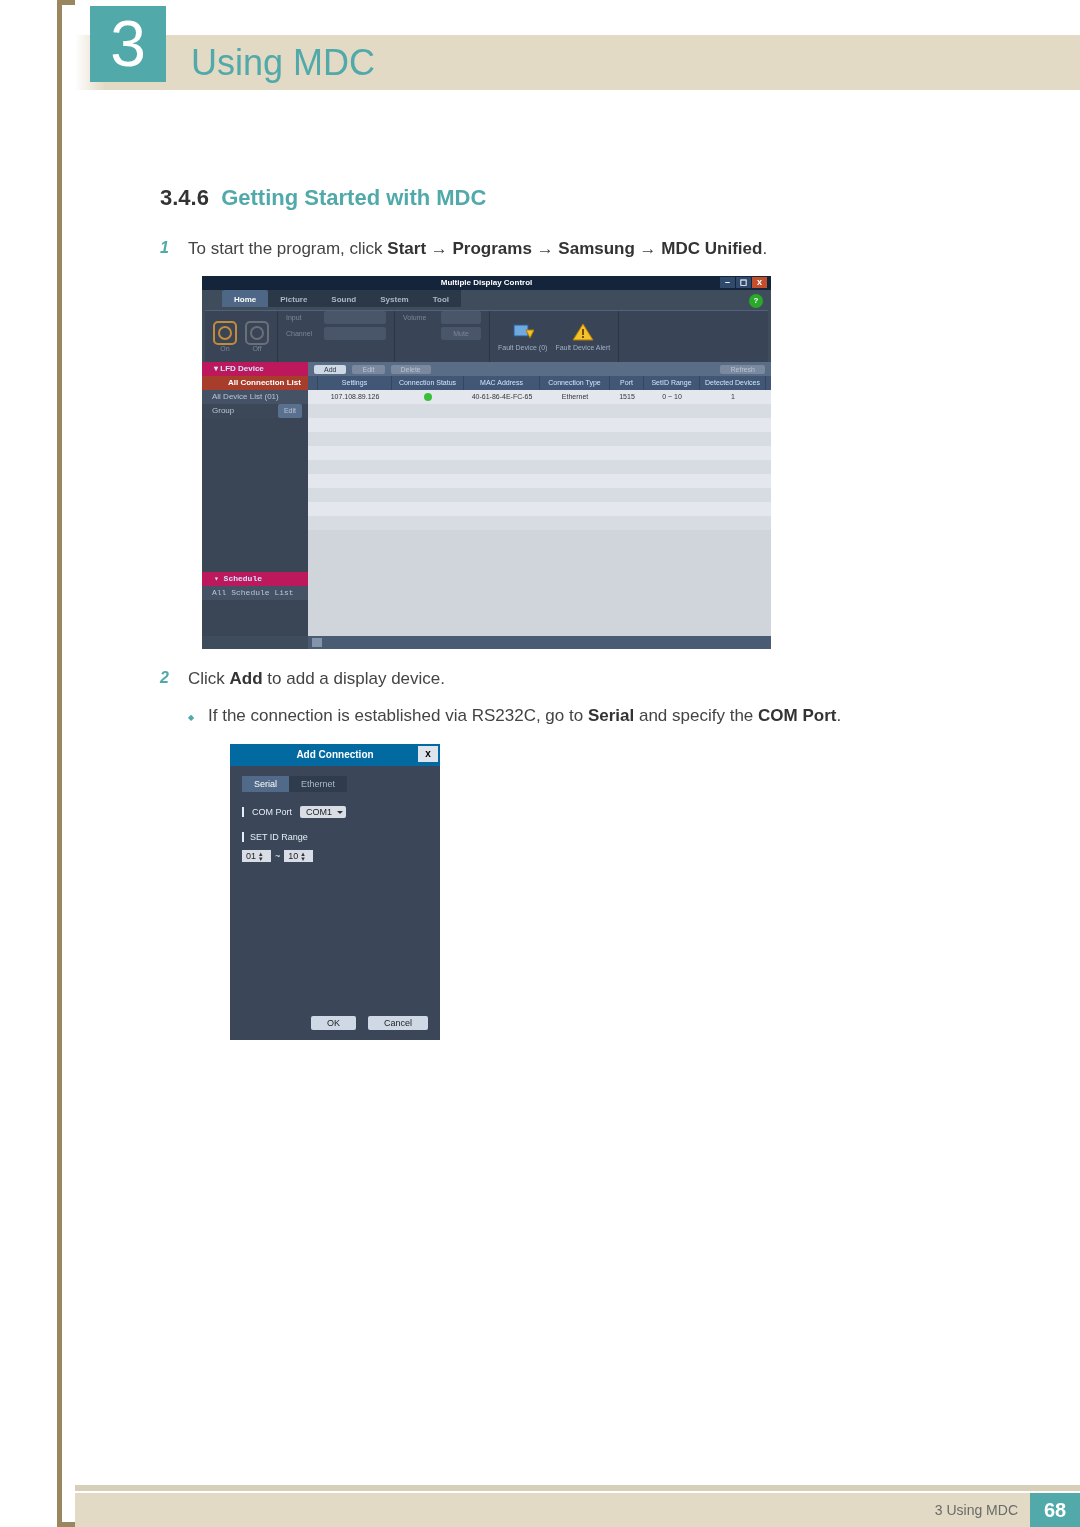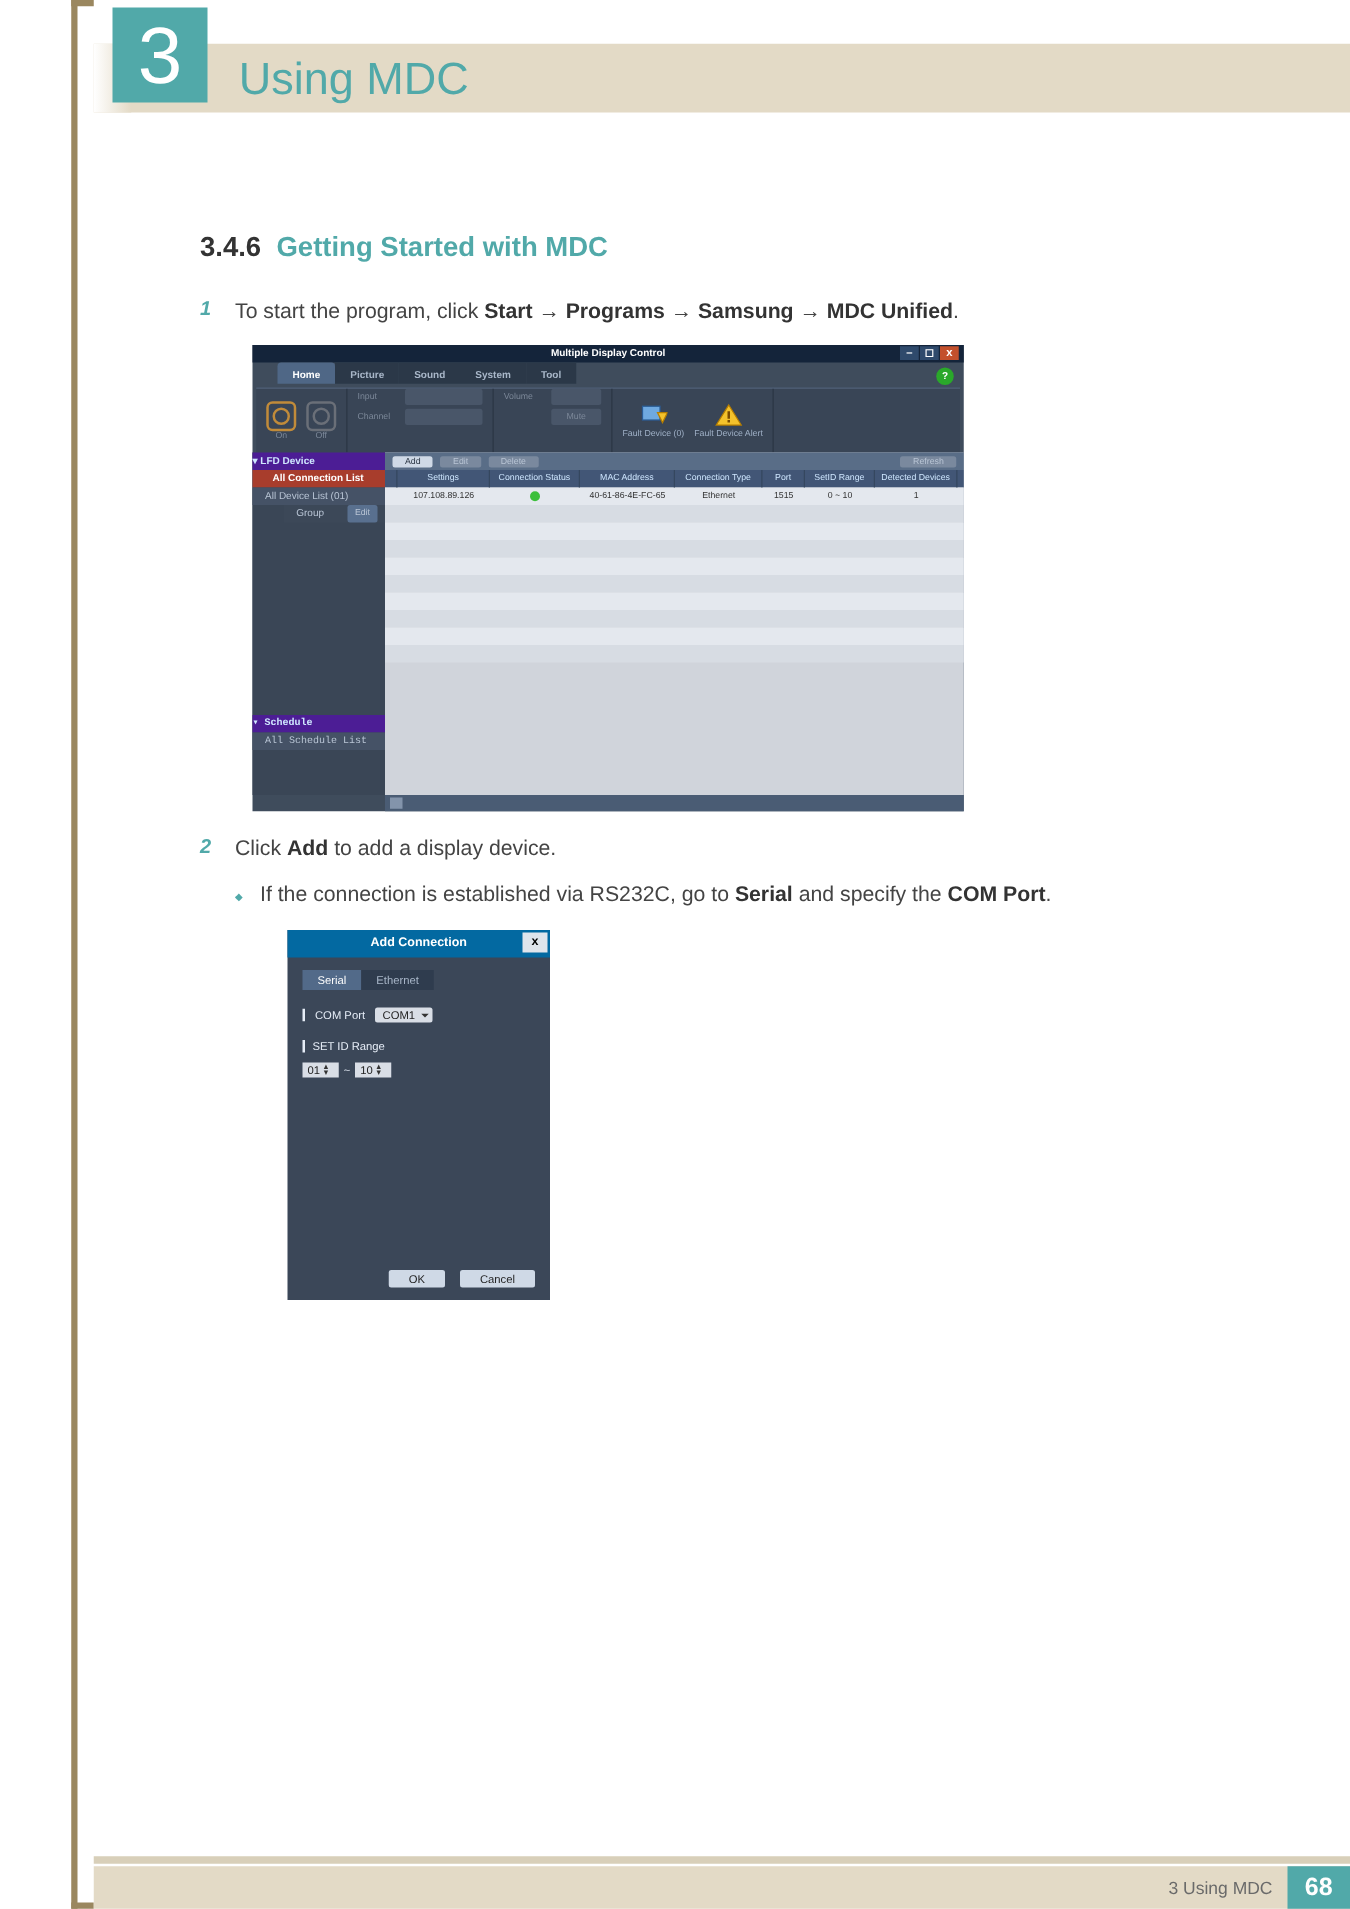--- a/index.html
+++ b/index.html
@@ -49,24 +49,24 @@
   .s1-ribbon .grp { display: flex; gap: 8px; align-items: center; padding: 0 8px; height: 100%; border-right: 1px solid #2b3644; }
   .s1-ribbon .pwricon { width: 24px; height: 24px; border: 2px solid #c18b3a; border-radius: 5px; position: relative; }
   .s1-ribbon .pwricon.off { border-color: #6a6f78; }
   .s1-ribbon .pwricon::after { content: ""; position: absolute; inset: 3px; border: 2px solid #c18b3a; border-radius: 50%; }
   .s1-ribbon .pwricon.off::after { border-color: #6a6f78; }
   .s1-ribbon .lbl { font-size: 7px; color: #7b8798; }
   .s1-ribbon .ddl { width: 62px; height: 13px; background: #495669; border-radius: 2px; color: #7b8798; font-size: 7px; line-height: 13px; padding: 0 4px; }
   .s1-ribbon .fd { text-align: center; font-size: 7px; color: #9fb0c6; }
   .s1-ribbon .fd svg { width: 22px; height: 20px; display: block; margin: 0 auto 2px; }
   .s1-side { position: absolute; left: 0; top: 86px; width: 106px; bottom: 13px; background: #3a4656; }
-  .s1-side .hdr { height: 14px; background: #4c1d95; color: #cfe7ff; font-weight: bold; line-height: 14px; font-size: 8px; }
-  .s1-side .sel { background: #a83d2c; color: #fff; height: 14px; line-height: 14px; padding-left: 16px; font-size: 8px; font-weight: bold; }
+  .s1-side .hdr { height: 14px; background: #be185d; color: #cfe7ff; font-weight: bold; padding-left: 12px; line-height: 14px; font-size: 8px; }
+  .s1-side .sel { background: #a83d2c; color: #fff; height: 14px; line-height: 14px; padding-left: 26px; font-size: 8px; font-weight: bold; }
   .s1-side .item { height: 14px; line-height: 14px; padding-left: 10px; color: #b9c5d5; font-size: 8px; background: #455266; }
-  .s1-side .item.g { display: flex; justify-content: space-between; padding-right: 6px; background: #3c4858; margin-left: 25px; }
+  .s1-side .item.g { display: flex; justify-content: space-between; padding-right: 6px; background: #3c4858; }
   .s1-side .item.g span:last-child { background: #59708f; padding: 0 6px; border-radius: 2px; font-size: 7px; }
   .s1-side .sched { position: absolute; bottom: 36px; left: 0; right: 0; font-family: Liberation Mono, monospace; }
 
   .s1-main { position: absolute; left: 106px; right: 0; top: 86px; bottom: 13px; background: #d0d4db; }
   .s1-mainbar { height: 14px; background: #596d87; display: flex; align-items: center; padding: 0 6px; gap: 6px; }
   .s1-mainbar .btn { background: #cfd9e6; color: #2b3644; font-size: 7px; padding: 1px 10px; border-radius: 2px; }
   .s1-mainbar .btn.d { background: #7a899e; color: #b9c5d5; }
   .s1-mainbar .sp { flex: 1; }
   .s1-th { height: 14px; background: #425676; display: flex; color: #cfe7ff; font-size: 7px; }
   .s1-th div { border-right: 1px solid #35475f; text-align: center; line-height: 14px; }

